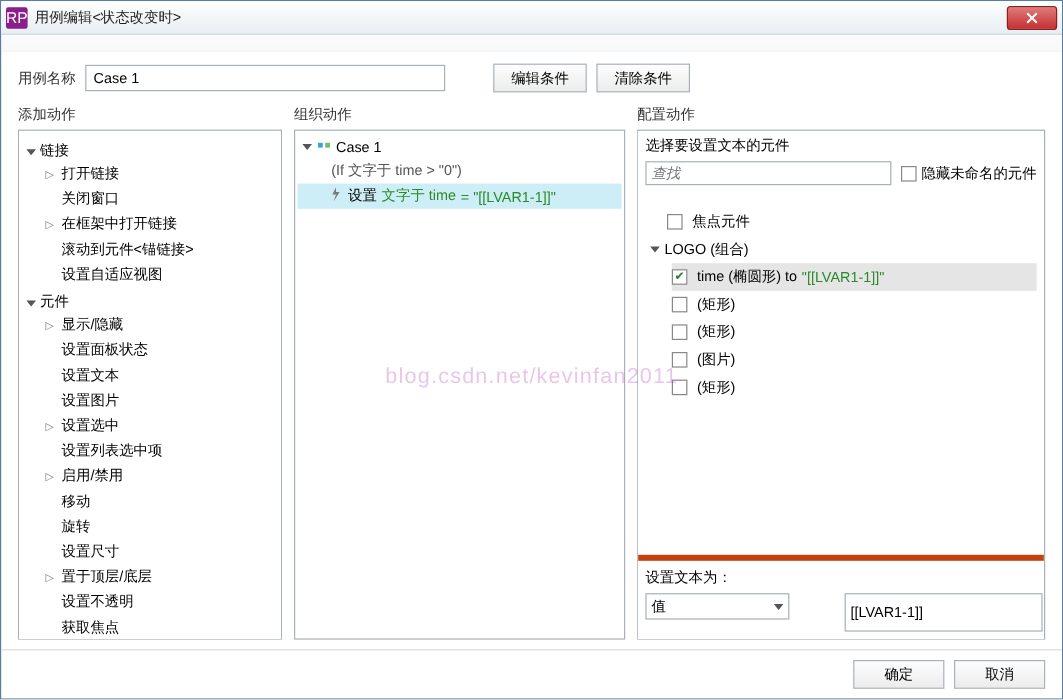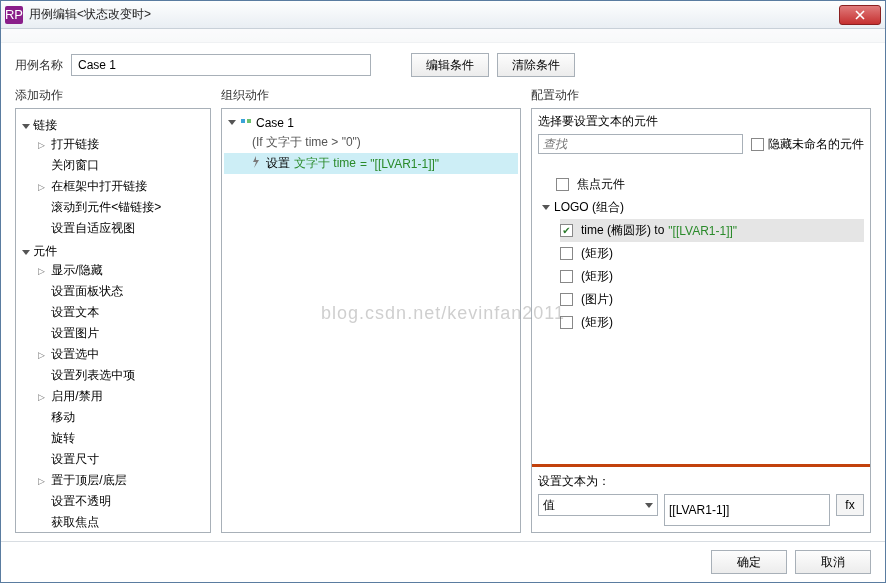--- a/index.html
+++ b/index.html
@@ -9,49 +9,49 @@
 .rp-badge { width: 18px; height: 18px; background: #8a1e8a; color: #fff; display:flex; align-items:center; justify-content:center; font-size:13px; border-radius:2px; margin-right:6px;}
 .title-text { flex:1; color:#222; }
 .close-btn { width:42px; height:20px; background: linear-gradient(#e07b7b,#c53030); border:1px solid #8a2020; border-radius:3px; display:flex; align-items:center; justify-content:center; color:#fff; font-size:11px; cursor:pointer;}
 .toolbar-ghost { height:14px; background: linear-gradient(#f5f7f9,#eef1f4); border-bottom:1px solid #d8dde2; opacity:0.4;}
 .header-row { display:flex; align-items:center; padding: 10px 14px 6px 14px; gap:8px;}
 .label { color:#333; }
 .case-input { width:300px; height:22px; border:1px solid #a8b0b8; padding:0 6px; background:#fff; }
 .btn { height:24px; padding:0 14px; border:1px solid #a8b0b8; background:linear-gradient(#fdfdfd,#ececec); cursor:pointer; }
 .columns { flex:1; display:flex; padding: 4px 14px 8px 14px; gap:10px; min-height:0;}
 .col { display:flex; flex-direction:column; }
-.col1 { width:196px;} .col2 { flex:1; } .col3 { width:340px; }
+.col1 { width:220px;} .col2 { flex:1; } .col3 { width:340px; }
 .col-label { color:#333; margin-bottom:4px; }
 .panel { flex:1; border:1px solid #a8b0b8; background:#fff; overflow:auto; padding:6px 4px;}
 .tree ul { list-style:none; padding-left:16px;}
 .tree > ul { padding-left:2px;}
 .tree li { padding:2px 0; white-space:nowrap; cursor:pointer;}
 .tree .arrow { display:inline-block; width:10px; color:#555;}
 .tree .arrow.exp::before{content:"▷"; font-size:9px; color:#777;}
 .org-item { padding:2px 4px; }
 .org-item.sel { background:#cdeef6; }
 .org-case { font-weight:normal; }
 .org-if { color:#555; padding-left:28px;}
 .org-action { display:flex; align-items:center; padding-left:26px; gap:4px;}
 .cfg-top { padding:4px 6px 8px 6px; }
 .search-row { display:flex; align-items:center; gap:8px; margin-bottom:19px;}
 .search-input { flex:1; height:20px; border:1px solid #a8b0b8; padding:0 4px; color:#888; font-style:italic;}
 .chk { width:13px; height:13px; border:1px solid #888; background:#fff; display:inline-block; vertical-align:middle; margin-right:4px; cursor:pointer;}
 .chk.checked::after{content:"✔"; color:#2a7a2a; font-size:10px; display:block; line-height:11px; text-align:center;}
 .cfg-tree ul{list-style:none; padding-left:18px;}
 .cfg-tree li{padding:3px 0; display:flex; align-items:center; gap:4px;}
 .cfg-tree li.sel{ background:#e5e5e5;}
-.cfg-bottom { border-top:3px solid #c2410c; padding:6px; }
+.cfg-bottom { border-top:5px solid #c2410c; padding:6px; }
 .cfg-bottom .row2{ display:flex; gap:6px; margin-top:4px;}
 .dd { flex:0 0 120px; height:22px; border:1px solid #a8b0b8; background:#fff; display:flex; align-items:center; padding:0 4px; justify-content:space-between; cursor:pointer;}
-.val-input { flex:1; height:22px; border:1px solid #a8b0b8; padding:15px 4px;}
+.val-input { flex:1; height:22px; border:1px solid #a8b0b8; padding:15px 4px;margin-left:40px;}
 .fx-btn { width:28px; height:22px; border:1px solid #a8b0b8; background:#f5f5f5; font-weight:normal; cursor:pointer;}
 .footer { display:flex; justify-content:flex-end; gap:8px; padding:8px 14px; border-top:1px solid #d8dde2;}
 .footer .btn{ width:76px;}
-.watermark{position:absolute; left:0; right:0; top:52%; text-align:center; color:#404040; font-size:18px; pointer-events:none; opacity:.25; letter-spacing:1px;}
+.watermark{position:absolute; left:0; right:0; top:52%; text-align:center; color:#a21caf; font-size:18px; pointer-events:none; opacity:.25; letter-spacing:1px;}
 .icon-bolt svg, .icon-group svg{ width:12px; height:12px;}
 .tri{display:inline-block;width:0;height:0;border-left:4px solid transparent;border-right:4px solid transparent;border-top:5px solid #555;}
 </style>
 </head>
 <body>
 
 <div class="window">
   <div class="titlebar">
     <div class="rp-badge">RP</div>
     <div class="title-text">用例编辑&lt;状态改变时&gt;</div>

